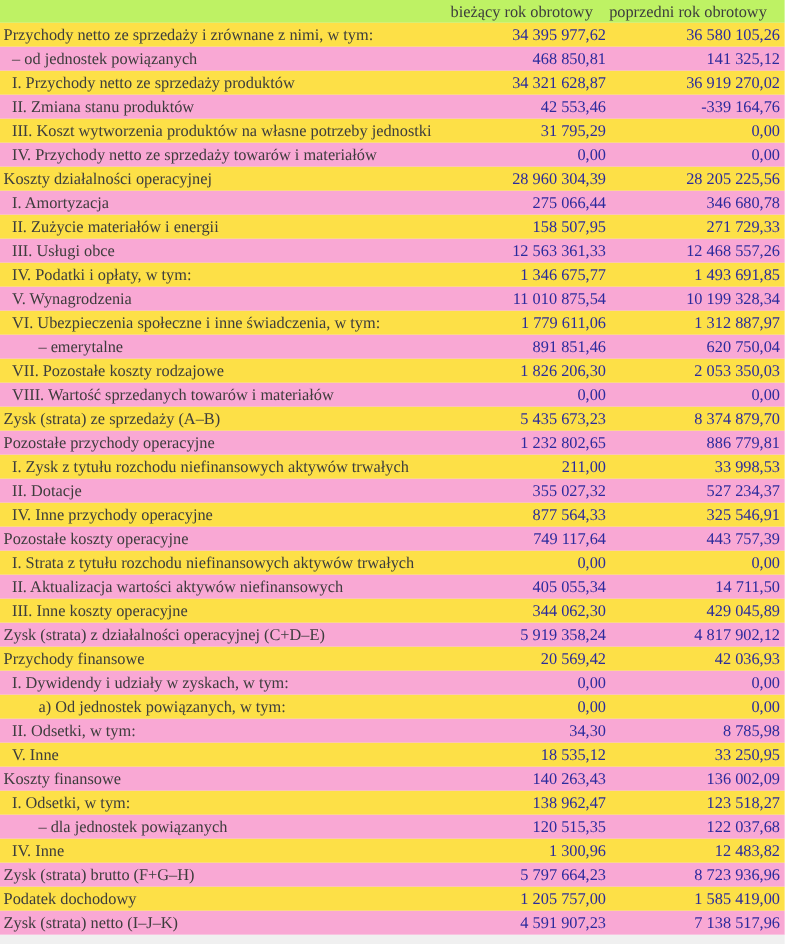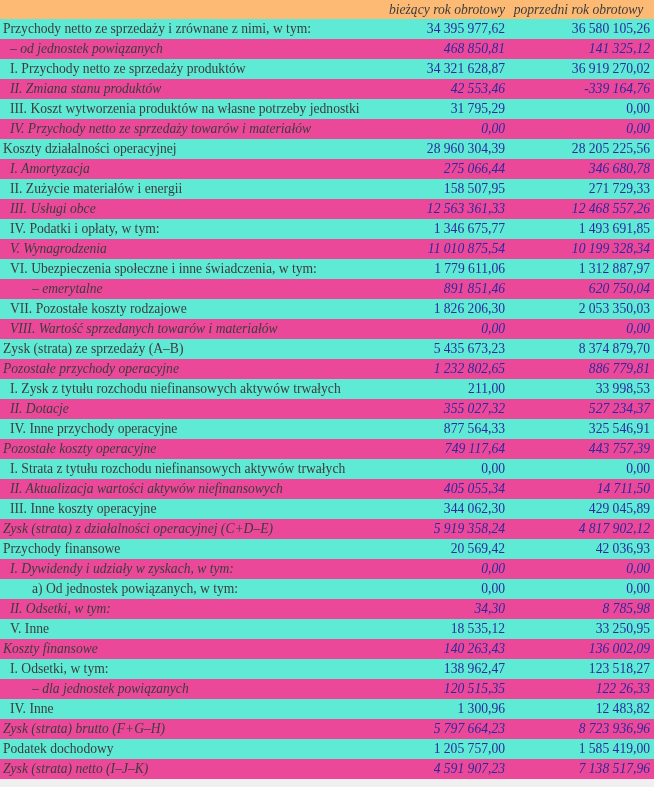--- a/index.html
+++ b/index.html
@@ -16,27 +16,26 @@
   .table {
     width: 654px;
   }
   .row {
     display: flex;
     height: 20px;
     line-height: 20px;
     align-items: center;
     white-space: nowrap;
   }
-  .row.shaded { background: #5eead4; }
-  .row.plain  { background: #ec4899; font-style: italic; }
+  .row.shaded { background: #fde047; }
+  .row.plain  { background: #f9a8d4; }
   .header-row {
     height: 19px;
     line-height: 19px;
-    background: #fdba74;
-    font-style: italic;
+    background: #bef264;
   }
   .cell { overflow: hidden; }
   .label-cell {
     flex: 1 1 auto;
     text-align: left;
   }
   .label-cell.indent-0 { padding-left: 3px; }
   .label-cell.indent-1 { padding-left: 10px; }
   .label-cell.indent-2 { padding-left: 32px; }
   .num-cell {
@@ -45,21 +44,21 @@
     color: #2b2b9d;
   }
   .num-cell.col1 { width: 120px; padding-right: 2px; }
   .num-cell.col2 { width: 143px; padding-right: 4px; }
   .header-cell {
     flex: 0 0 auto;
     text-align: right;
     color: #3d3d3d;
   }
   .header-cell.col1 { width: 120px; padding-right: 2px; }
-  .header-cell.col2 { width: 143px; padding-right: 4px; text-align: center; }
+  .header-cell.col2 { width: 143px; padding-right: 15px; }
   .partial-row {
     height: 8px;
     background: #f0f0f0;
   }
 </style>
 </head>
 <body>
 
 <div class="table">
   <div class="row header-row">
@@ -230,21 +229,21 @@
         <div class="cell num-cell col2">136 002,09</div>
       </div>
       <div class="row shaded">
         <div class="cell label-cell indent-1">I. Odsetki, w tym:</div>
         <div class="cell num-cell col1">138 962,47</div>
         <div class="cell num-cell col2">123 518,27</div>
       </div>
       <div class="row plain">
         <div class="cell label-cell indent-2">– dla jednostek powiązanych</div>
         <div class="cell num-cell col1">120 515,35</div>
-        <div class="cell num-cell col2">122 26,33</div>
+        <div class="cell num-cell col2">122 037,68</div>
       </div>
       <div class="row shaded">
         <div class="cell label-cell indent-1">IV. Inne</div>
         <div class="cell num-cell col1">1 300,96</div>
         <div class="cell num-cell col2">12 483,82</div>
       </div>
       <div class="row plain">
         <div class="cell label-cell indent-0">Zysk (strata) brutto (F+G–H)</div>
         <div class="cell num-cell col1">5 797 664,23</div>
         <div class="cell num-cell col2">8 723 936,96</div>

